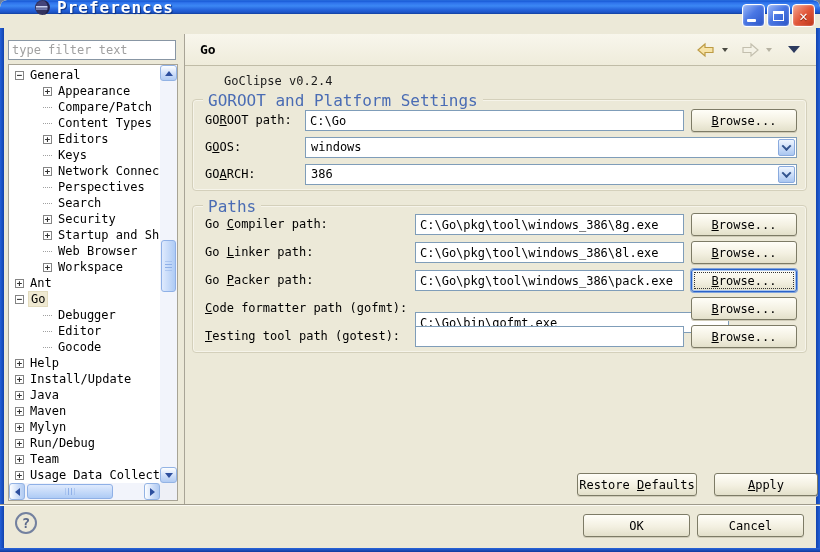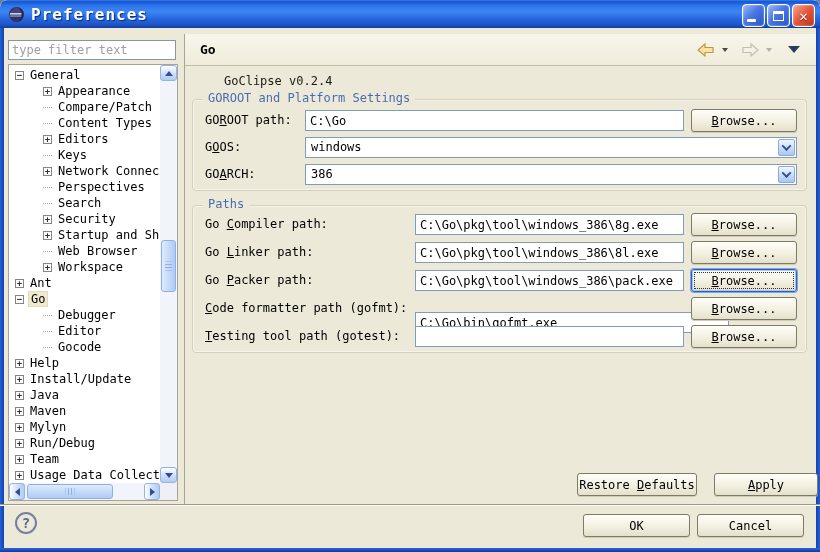--- a/index.html
+++ b/index.html
@@ -7,24 +7,24 @@
   body { font-family:"DejaVu Sans Mono", monospace; }
 
   .window {
     position:relative; width:820px; height:552px; overflow:hidden;
     background:#ece9d8;
     border-radius:7px 7px 0 0;
   }
 
   
   .titlebar {
-    position:absolute; left:0; top:0; width:820px; height:28px;
+    position:absolute; left:0; top:0; width:820px; height:14px;
     background:linear-gradient(180deg,#3a80e8 0%,#1556d2 6%,#2f74ec 20%,#3c87f4 42%,#2563dc 70%,#1d55c8 88%,#123f9e 100%);
     border-radius:7px 7px 0 0;
-    display:flex; align-items:center;
+    display:flex; align-items:center;padding-left:26px;
   }
   .title-text {
     color:#fff; font-weight:bold; font-size:16px; letter-spacing:1px;
     text-shadow:1px 1px 1px #0a2f7e; margin-left:6px;
   }
   .app-icon { margin-left:8px; width:17px; height:17px; }
   .win-controls { position:absolute; right:5px; top:4px; display:flex; gap:2px; }
   .win-btn {
     width:23px; height:23px; border:1px solid #fff; border-radius:4px;
     display:flex; align-items:center; justify-content:center; position:relative;
@@ -118,21 +118,21 @@
   .menu-tri { width:0; height:0; border-left:6px solid transparent; border-right:6px solid transparent; border-top:7px solid #2c3a5e; margin-left:10px; }
 
   .version-text { position:absolute; left:196px; top:74px; font-size:12px; color:#1a1a1a;margin-left:28px; }
 
   .groupbox {
     position:absolute; border:1px solid #d4d0bb; border-radius:4px;
     box-shadow:inset 0 0 0 1px #f6f4ea;
   }
   .group-title {
     position:absolute; top:-9px; left:10px; background:#ece9d8; padding:0 5px;
-    font-size:12px; color:#4a6cb4; white-space:nowrap;
+    font-size:16px; color:#4a6cb4; white-space:nowrap;
   }
   .field-label { position:absolute; font-size:12px; color:#000; white-space:nowrap; }
   .text-field {
     position:absolute; border:1px solid #7f9db9; background:#fff;
     font:12px "DejaVu Sans Mono",monospace; color:#000; padding:0 4px; outline:none;
   }
   .combo {
     position:absolute; height:21px; border:1px solid #7f9db9; background:#fff;
   }
   .combo .combo-value { position:absolute; left:5px; top:2px; font-size:12px; color:#000; }

